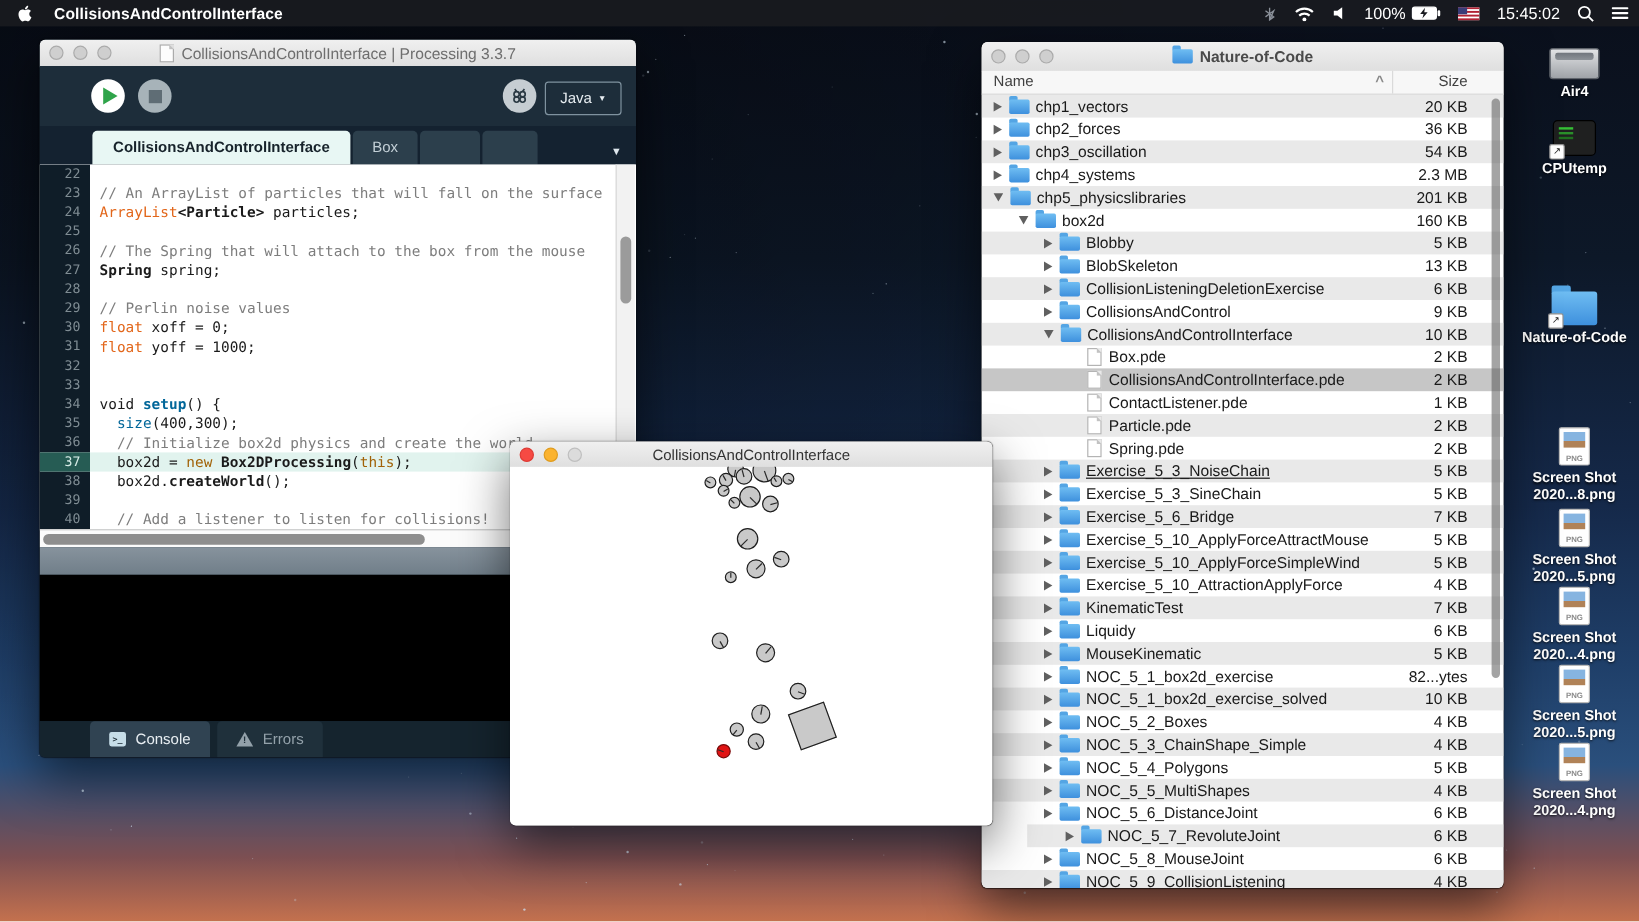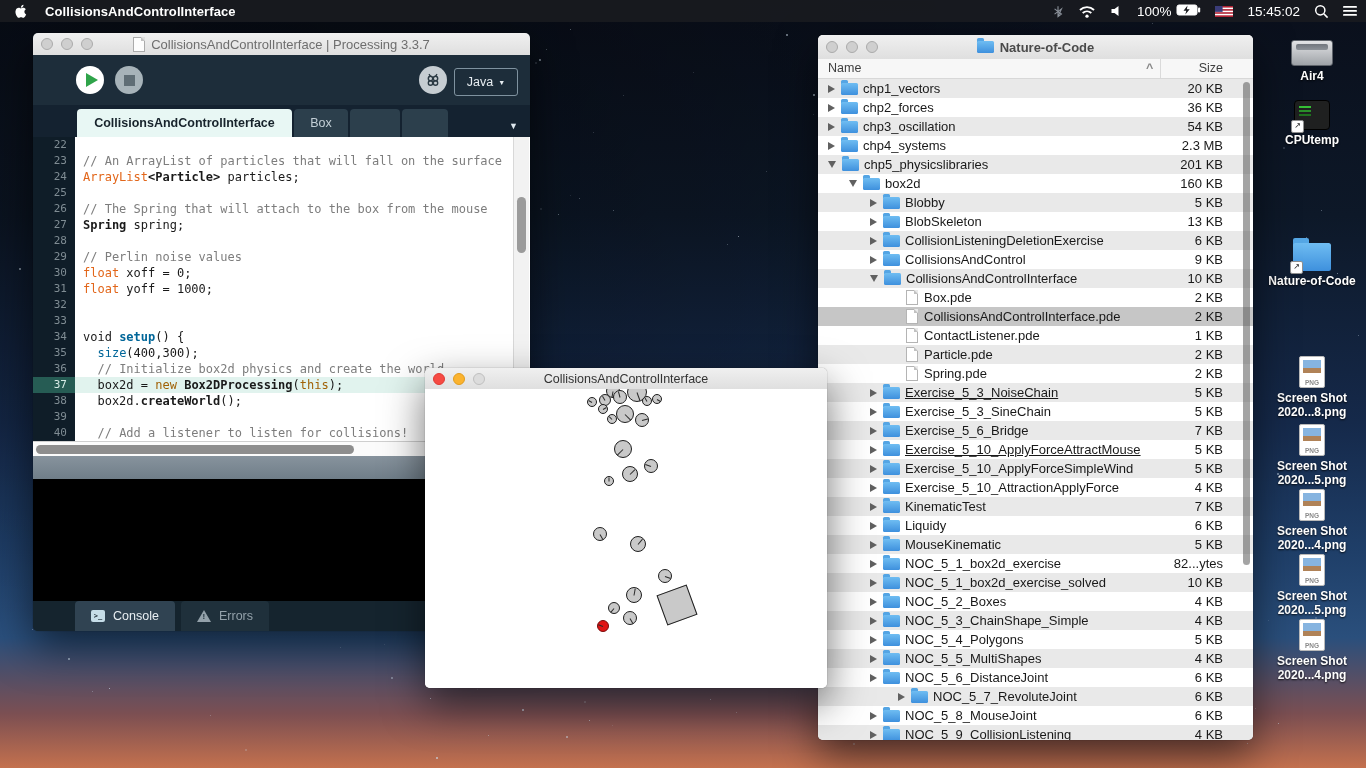--- a/index.html
+++ b/index.html
@@ -325,21 +325,21 @@
             <path d="M1.5 4.6 A9.5 9.5 0 0 1 14.5 4.6" stroke="#fff" stroke-width="1.7" fill="none"></path>
             <path d="M4 7.4 A6 6 0 0 1 12 7.4" stroke="#fff" stroke-width="1.7" fill="none"></path>
             <circle cx="8" cy="10.3" r="1.5" fill="#fff"></circle>
           </svg>
       </span>
       <span>
         <svg width="13" height="12" viewBox="0 0 12 12">
             <path d="M1 4 H4 L8 1 V11 L4 8 H1 Z" fill="#fff"></path>
           </svg>
       </span>
-      <span style="display:flex;align-items:flex-start;gap:5px;">
+      <span style="display:flex;align-items:center;gap:5px;">
         <span class="mb-clock">100%</span>
         <span>
           <svg width="25" height="12" viewBox="0 0 25 12">
               <rect x="1" y="1" width="20" height="10" rx="2" fill="#fff" stroke="#fff"></rect>
               <rect x="22" y="3.5" width="2.2" height="5" rx="1" fill="#fff"></rect>
               <path d="M11.5 1.5 L7.5 6.7 H10.3 L9.3 10.5 L13.7 5.3 H10.9 Z" fill="#181a1f"></path>
             </svg>
         </span>
       </span>
       <span>
@@ -627,21 +627,21 @@
         </div>
         <div class="frow alt" style="padding-left: 52px;">
           <span class="tri closed"></span>
           <span class="f-ico">
             <span class="ftab"></span>
             <span class="fbody"></span>
           </span>
           <span class="fname">Exercise_5_6_Bridge</span>
           <span class="fsize">7 KB</span>
         </div>
-        <div class="frow" style="padding-left: 52px; text-decoration: underline;">
+        <div class="frow" style="padding-left: 52px;">
           <span class="tri closed"></span>
           <span class="f-ico">
             <span class="ftab"></span>
             <span class="fbody"></span>
           </span>
           <span class="fname">Exercise_5_10_ApplyForceAttractMouse</span>
           <span class="fsize">5 KB</span>
         </div>
         <div class="frow alt" style="padding-left: 52px;">
           <span class="tri closed"></span>
@@ -744,21 +744,21 @@
         </div>
         <div class="frow" style="padding-left: 52px;">
           <span class="tri closed"></span>
           <span class="f-ico">
             <span class="ftab"></span>
             <span class="fbody"></span>
           </span>
           <span class="fname">NOC_5_6_DistanceJoint</span>
           <span class="fsize">6 KB</span>
         </div>
-        <div class="frow alt" style="padding-left: 80px;">
+        <div class="frow alt" style="padding-left: 32px; margin-left: 38px;">
           <span class="tri closed"></span>
           <span class="f-ico">
             <span class="ftab"></span>
             <span class="fbody"></span>
           </span>
           <span class="fname">NOC_5_7_RevoluteJoint</span>
           <span class="fsize">6 KB</span>
         </div>
         <div class="frow" style="padding-left: 52px;">
           <span class="tri closed"></span>

